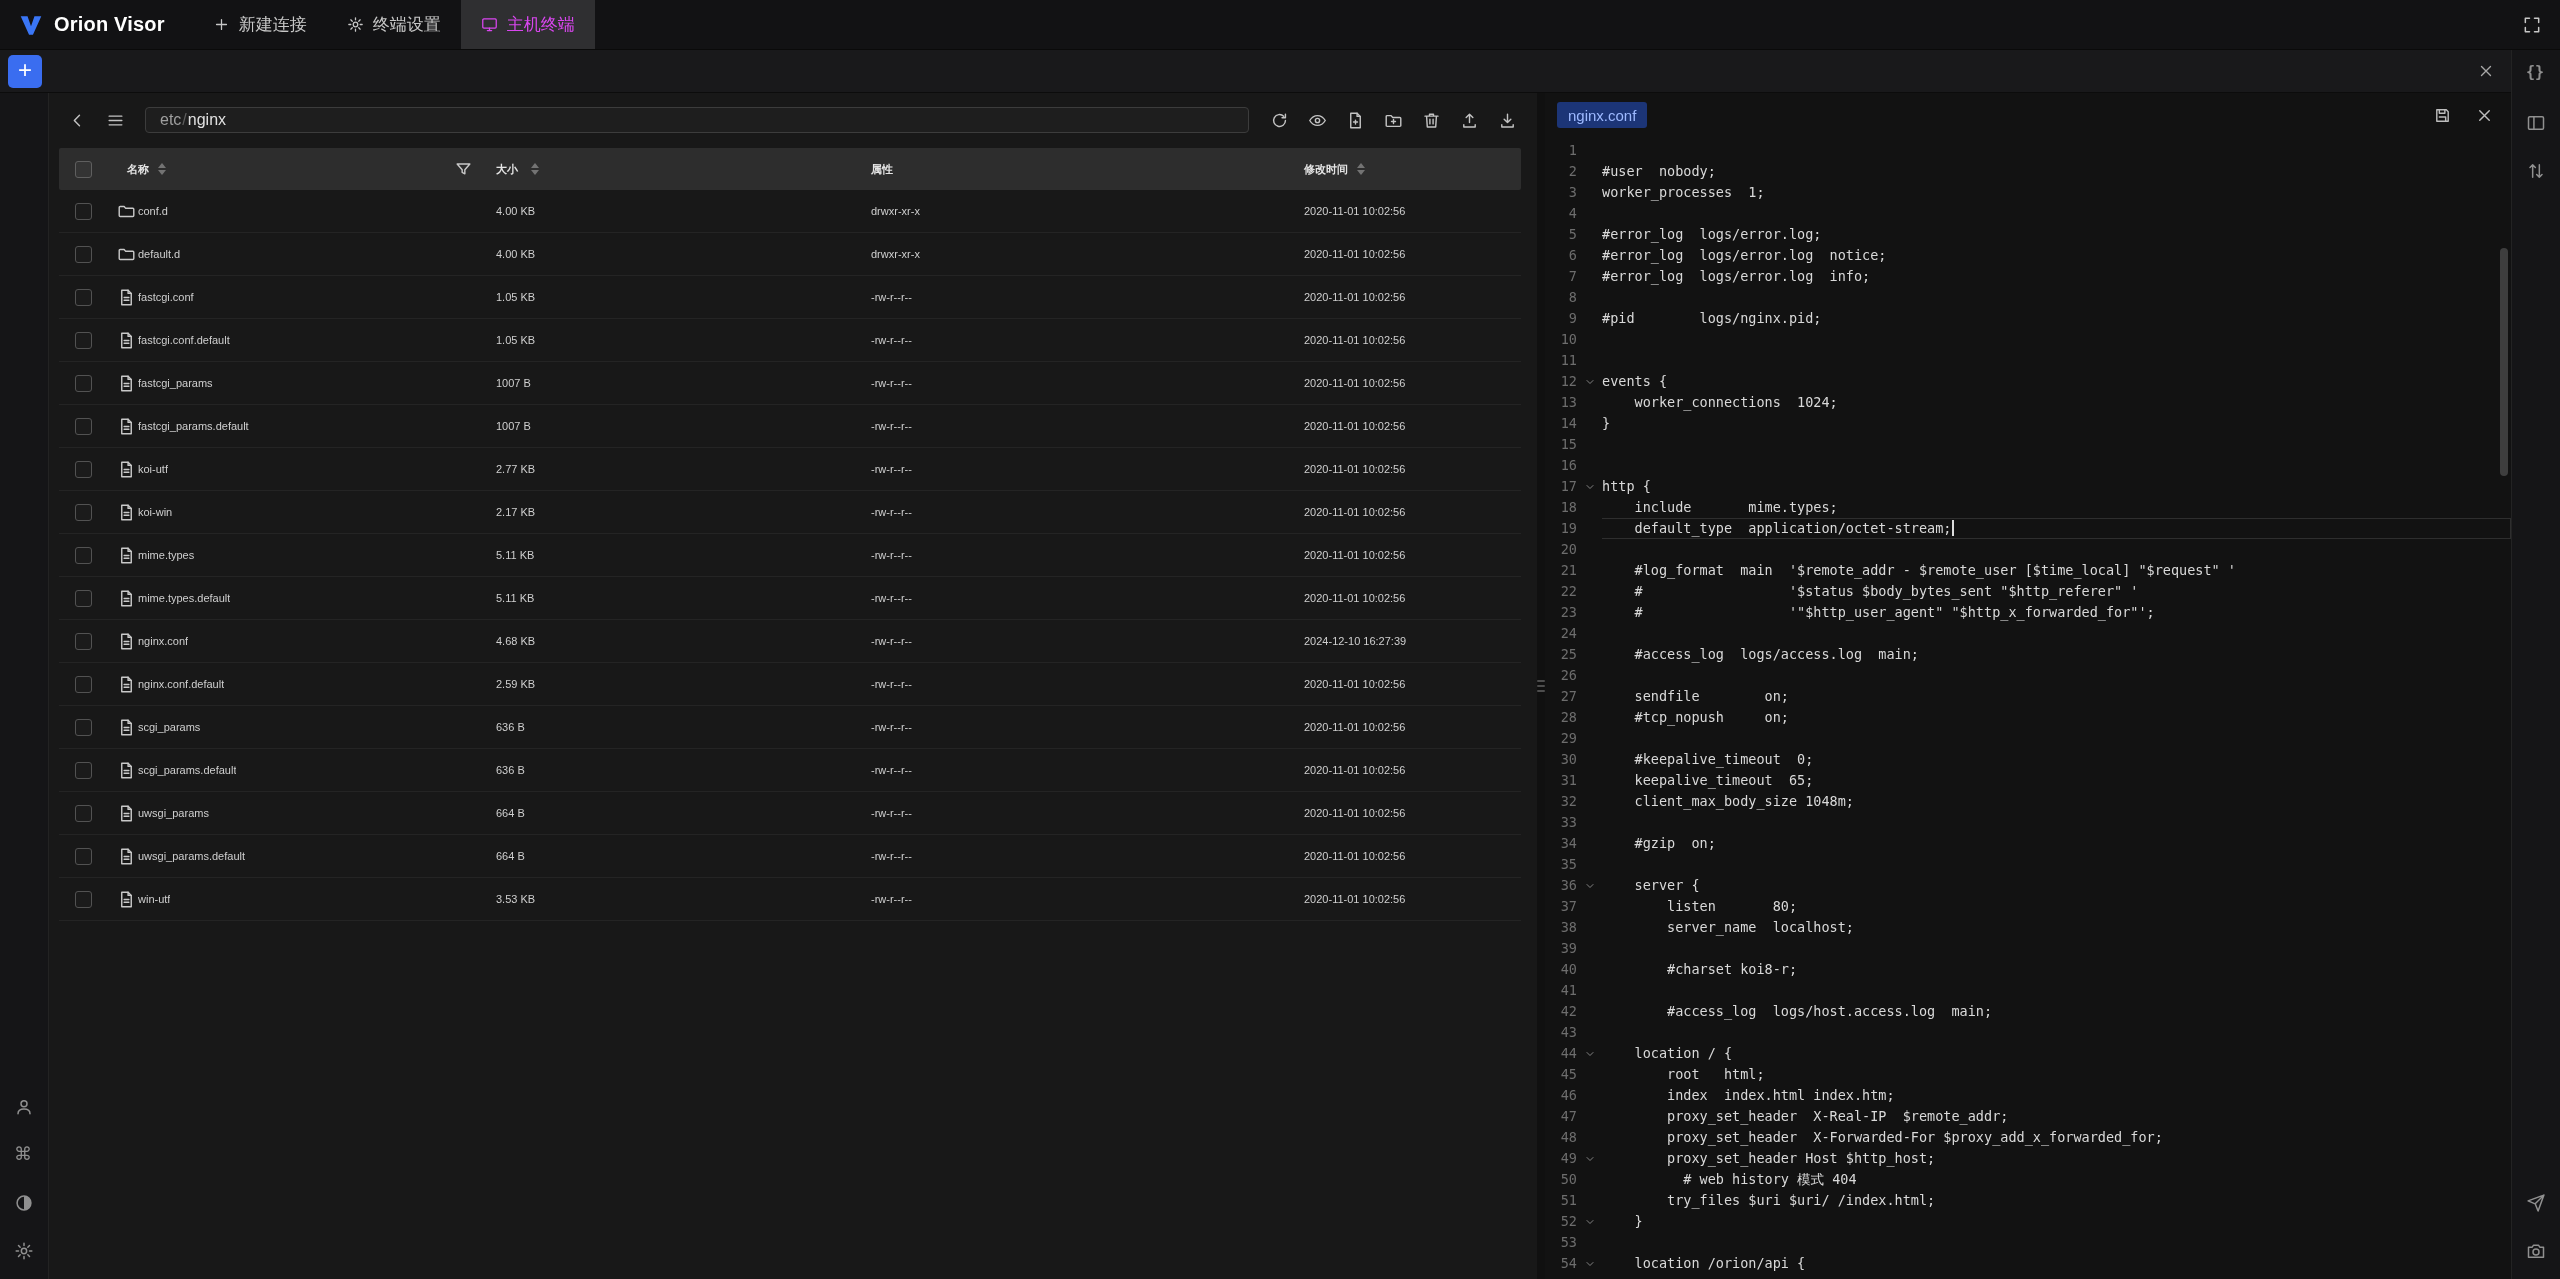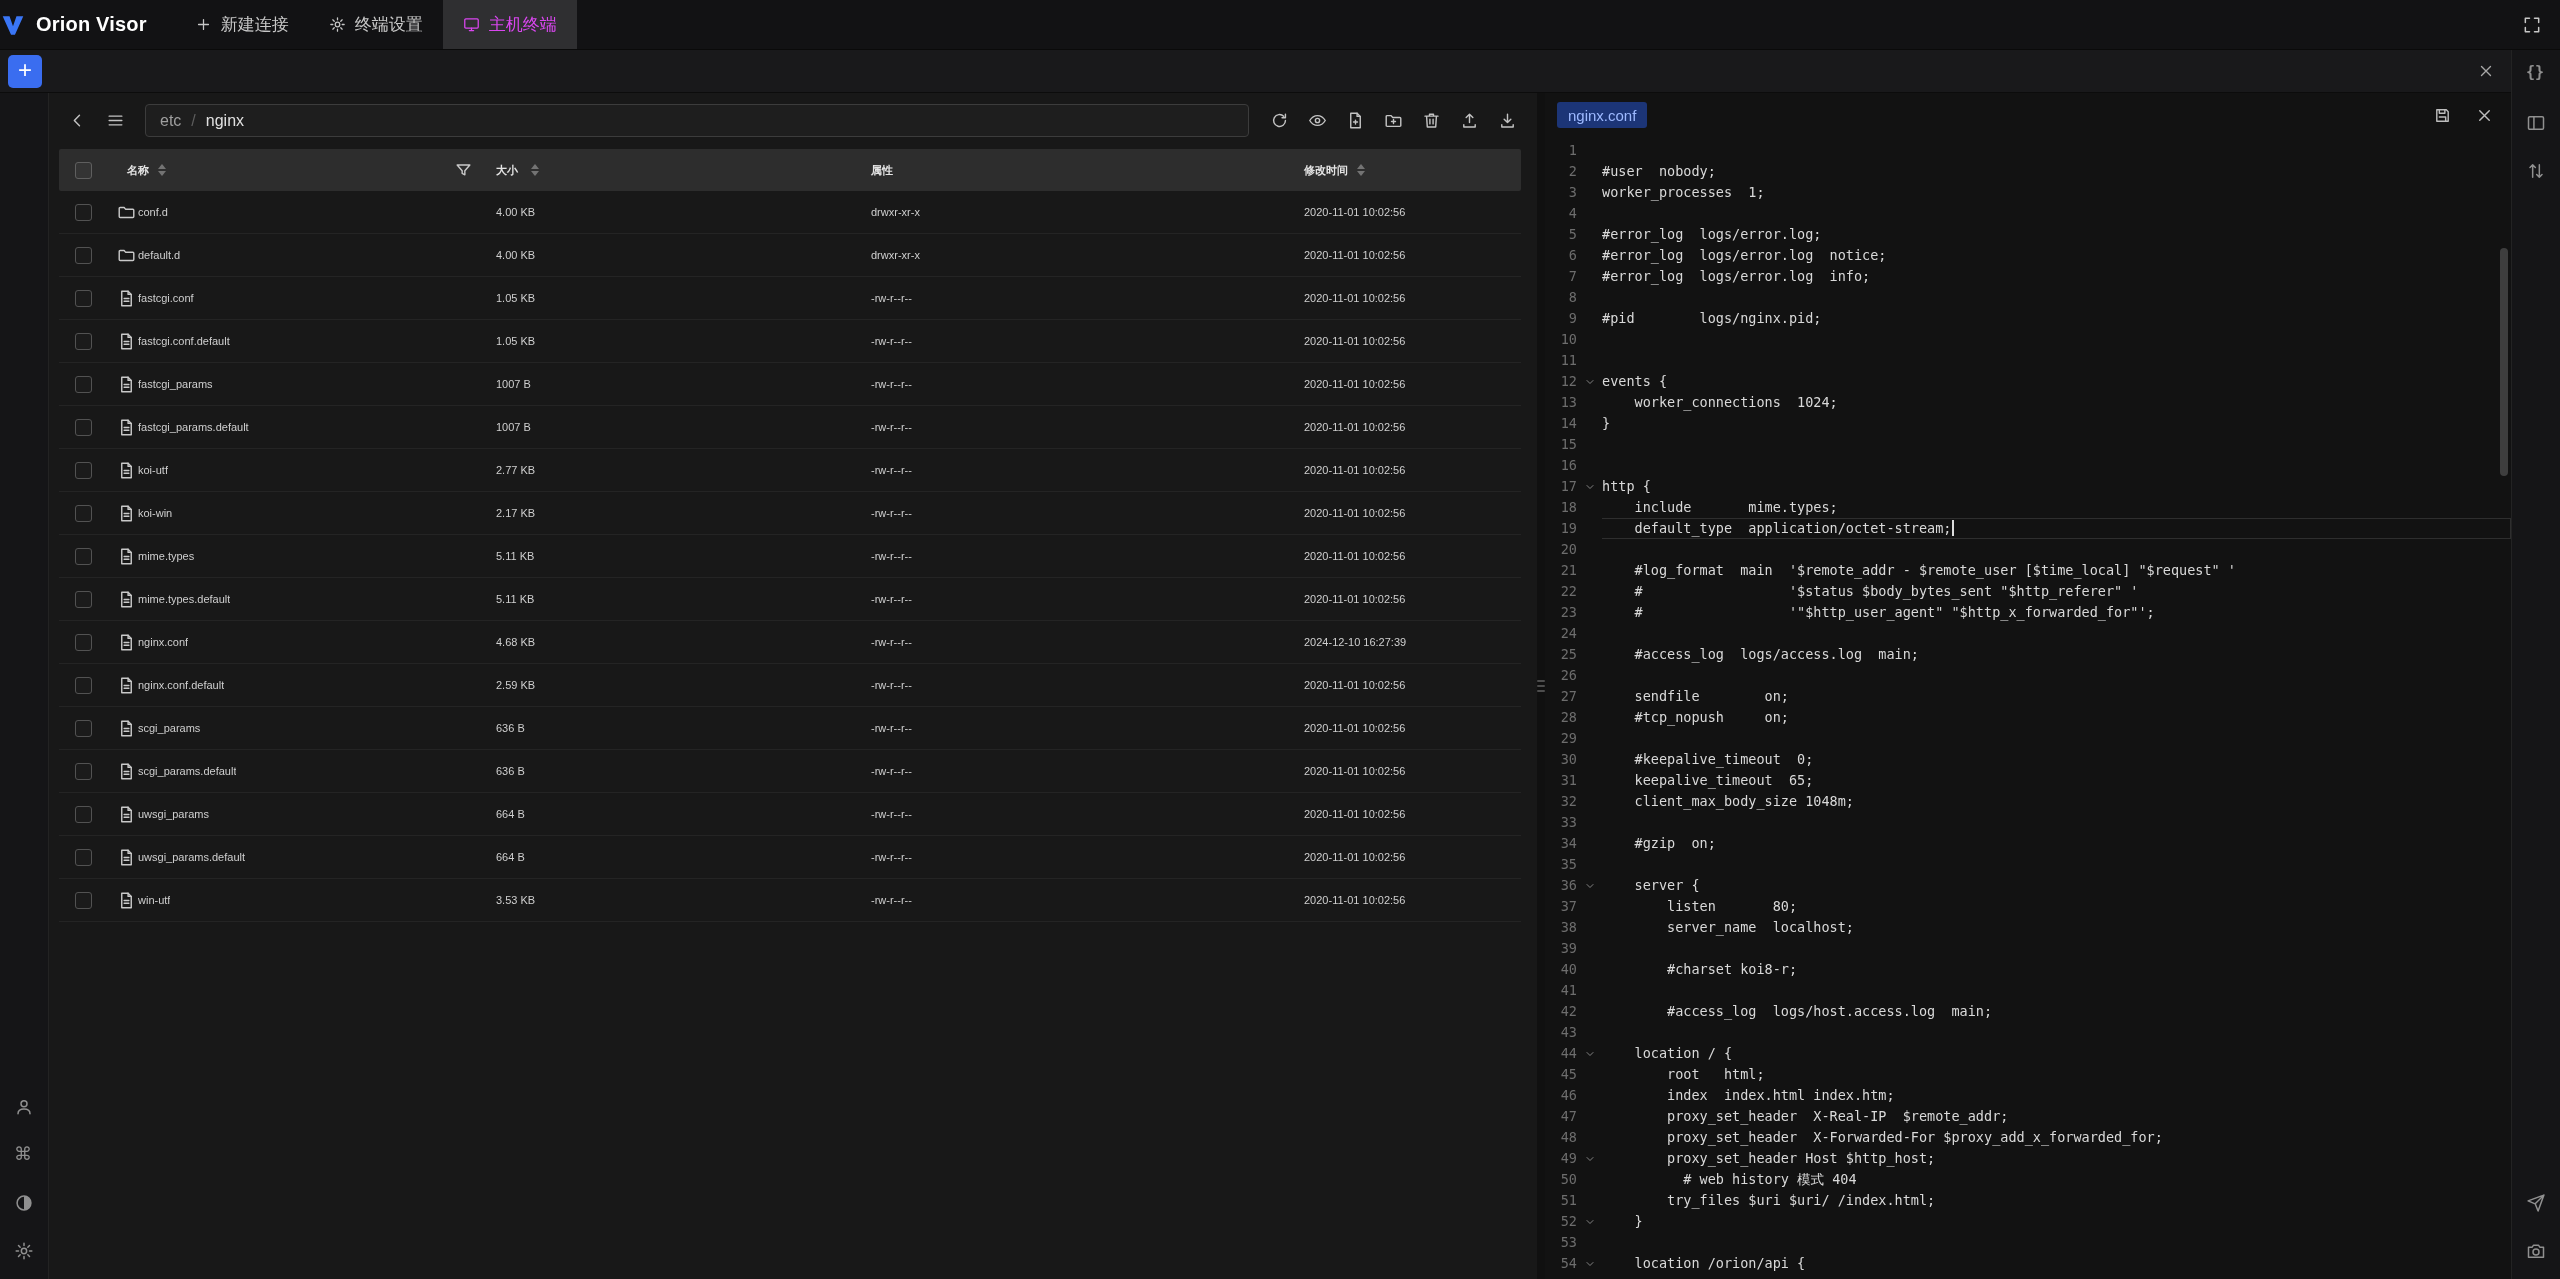--- a/index.html
+++ b/index.html
@@ -7,21 +7,21 @@
     font-family:"Liberation Sans",sans-serif;}
   button{background:none;border:0;padding:0;color:inherit;font:inherit;cursor:pointer}
   .flex-spacer{flex:1}
   .icon{display:inline-flex;width:19px;height:19px;color:inherit;flex:none}
   .icon svg{width:100%;height:100%}
   .i16{width:16px;height:16px}.i18{width:18px;height:18px}.i20{width:20px;height:20px}
   .glyph{font-size:18px;line-height:1;font-family:"DejaVu Sans",sans-serif}
   .glyph.mono{font-family:"DejaVu Sans Mono",monospace;font-weight:bold;font-size:15px}
 
   
-  .topbar{display:flex;align-items:stretch;height:50px;background:#121214;border-bottom:1px solid #0a0a0a}
+  .topbar{display:flex;align-items:stretch;height:50px;background:#121214;padding-left:18px;border-bottom:1px solid #0a0a0a}
   .logo{display:flex;align-items:center;gap:10px;margin-right:28px}
   .logo-mark{width:26px;height:26px;display:inline-flex}
   .logo-mark svg{width:100%;height:100%}
   .logo-text{font-size:20px;font-weight:700;color:#fff;letter-spacing:.2px;white-space:nowrap}
   .top-menu{display:flex;align-items:stretch}
   .menu-item{display:flex;align-items:center;gap:9px;padding:0 20px;font-size:17px;color:#c7c7c7;white-space:nowrap}
   .menu-item .icon{width:17px;height:17px}
   .menu-item.active{background:#2f2f31;color:#d946ef}
   .top-iconbtn{padding:0 18px;display:flex;align-items:center;color:#c7c7c7}
 
@@ -43,21 +43,21 @@
   .right-rail{width:49px;background:#151517;border-left:1px solid #232323;display:flex;flex-direction:column;align-items:center;padding:13px 0 16px}
   .rail-stack{display:flex;flex-direction:column;align-items:center;gap:24px}
   .rail-btn{color:#909090;width:24px;height:24px;display:flex;align-items:center;justify-content:center}
   .rail-btn .icon{width:20px;height:20px}
 
   
   .file-panel{flex:1;background:#181818;display:flex;flex-direction:column;min-width:0}
   .fm-toolbar{display:flex;align-items:center;gap:6px;padding:11px 14px 7px 12px}
   .tool-btn{width:32px;height:32px;display:flex;align-items:center;justify-content:center;color:#c3c3c3;border-radius:4px}
   .tool-btn.small{width:24px;height:24px;color:#9a9a9a}
-  .breadcrumb{flex:1;height:33px;border:1px solid #3c3c3c;background:#1e1e1e;border-radius:4px;display:flex;align-items:center;gap:10px;padding:0 14px;font-size:16px;margin:0 8px}
+  .breadcrumb{flex:1;height:26px;border:1px solid #3c3c3c;background:#1e1e1e;border-radius:4px;display:flex;align-items:center;gap:1px;padding:0 14px;font-size:16px;margin:0 8px}
   .crumb{color:#e0e0e0}.crumb.dim{color:#9f9f9f}.crumb-sep{color:#5d5d5d}
   .fm-tools{display:flex;align-items:center;gap:6px}
 
   .ftable{margin:5px 16px 0 10px;font-size:11px}
   .thead,.trow{display:grid;grid-template-columns:48px 368px 380px 430px 1fr;align-items:center}
   .thead{background:#2d2d2d;height:42px;color:#e4e4e4;font-weight:600;border-radius:2px}
   .trow{height:43px;border-bottom:1px solid #242424;color:#cfcfcf}
   .cell{display:flex;align-items:center;min-width:0}
   .c-check{justify-content:center}
   .c-name{gap:2px;padding-left:10px}

